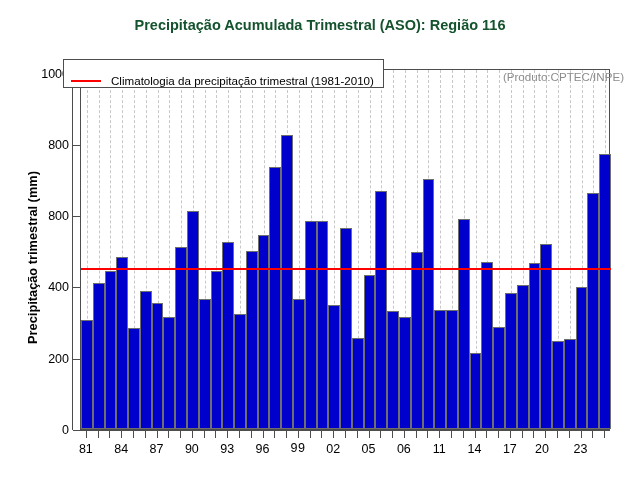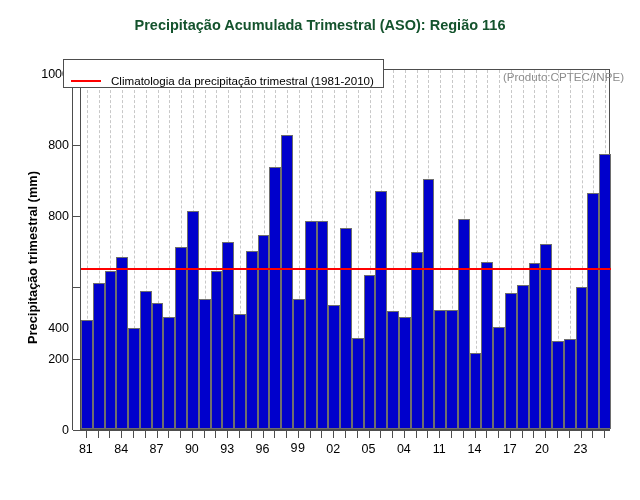--- a/index.html
+++ b/index.html
@@ -74,21 +74,21 @@
   <div id="chart-title">Precipitação Acumulada Trimestral (ASO): Região 116</div>
 
   <div id="y-axis">
     <div id="y-axis-line" style="top: 73.5px; height: 356.5px;"></div>
     <div id="yticks">
         <div class="ytick" style="top: 430px;"></div>
         <div class="ylabel" style="top: 430px;">0</div>
         <div class="ytick" style="top: 358.7px;"></div>
         <div class="ylabel" style="top: 358.7px;">200</div>
         <div class="ytick" style="top: 287.4px;"></div>
-        <div class="ylabel" style="top: 287.4px; margin-top: 41px;">400</div>
+        <div class="ylabel" style="top: 287.4px;">400</div>
         <div class="ytick" style="top: 216.1px;"></div>
         <div class="ylabel" style="top: 216.1px;">800</div>
         <div class="ytick" style="top: 144.8px;"></div>
         <div class="ylabel" style="top: 144.8px;">800</div>
         <div class="ytick" style="top: 73.5px;"></div>
         <div class="ylabel" style="top: 73.5px;">1000</div>
       </div>
     <div id="ylab-title">Precipitação trimestral (mm)</div>
   </div>
 
@@ -230,21 +230,21 @@
         <div class="xtick" style="left: 321.444px;"></div>
         <div class="xtick" style="left: 333.222px;"></div>
         <div class="xlabel" style="left: 333.222px;">02</div>
         <div class="xtick" style="left: 345px;"></div>
         <div class="xtick" style="left: 356.778px;"></div>
         <div class="xtick" style="left: 368.556px;"></div>
         <div class="xlabel" style="left: 368.556px;">05</div>
         <div class="xtick" style="left: 380.333px;"></div>
         <div class="xtick" style="left: 392.111px;"></div>
         <div class="xtick" style="left: 403.889px;"></div>
-        <div class="xlabel" style="left: 403.889px;">04</div>
+        <div class="xlabel" style="left: 403.889px;">06</div>
         <div class="xtick" style="left: 415.667px;"></div>
         <div class="xtick" style="left: 427.444px;"></div>
         <div class="xtick" style="left: 439.222px;"></div>
         <div class="xlabel" style="left: 439.222px;">11</div>
         <div class="xtick" style="left: 451px;"></div>
         <div class="xtick" style="left: 462.778px;"></div>
         <div class="xtick" style="left: 474.556px;"></div>
         <div class="xlabel" style="left: 474.556px;">14</div>
         <div class="xtick" style="left: 486.333px;"></div>
         <div class="xtick" style="left: 498.111px;"></div>

